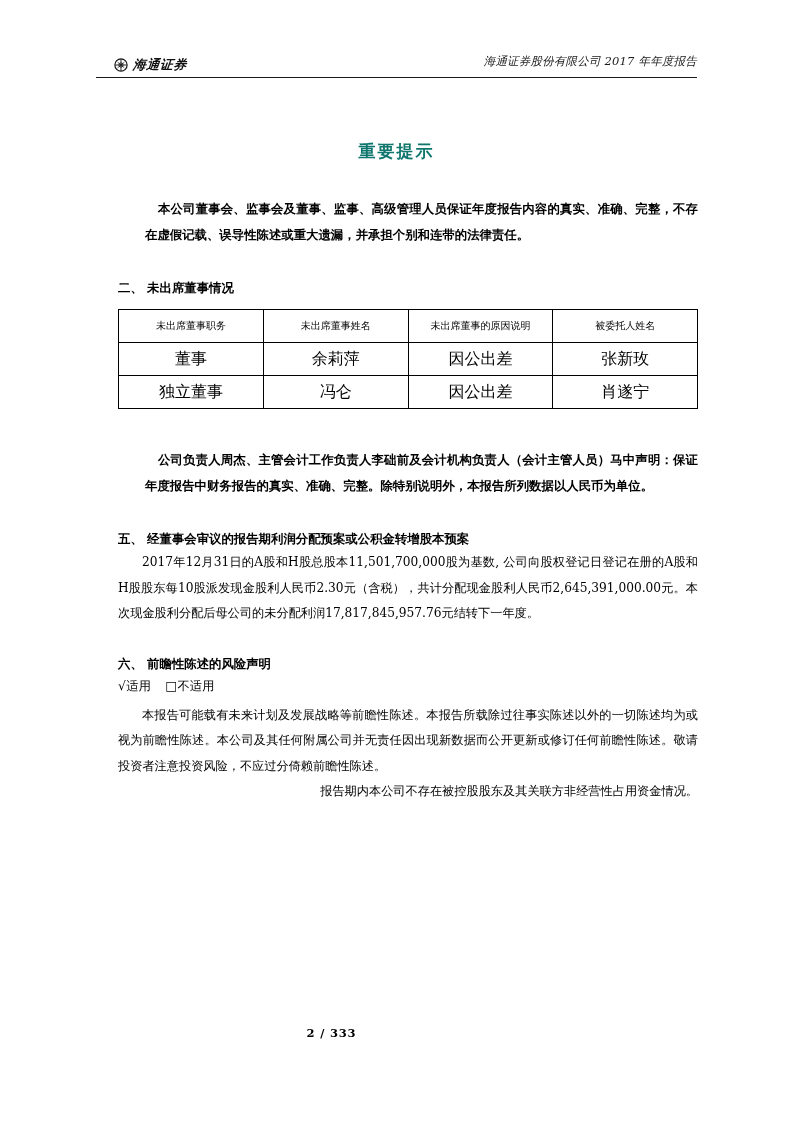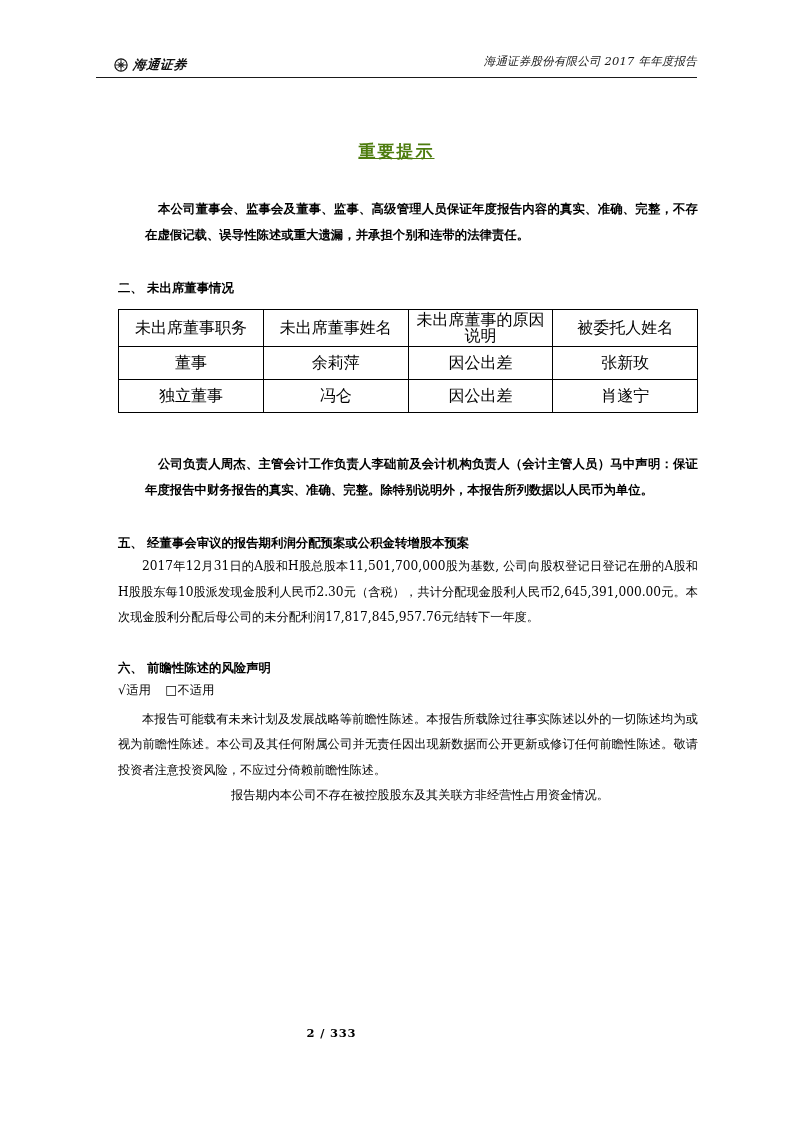--- a/index.html
+++ b/index.html
@@ -72,22 +72,21 @@
   
   .doc-title {
     position: absolute;
     left: 0;
     top: 140px;
     width: 793px;
     text-align: center;
     font-size: 17px;
     font-weight: 700;
     letter-spacing: 2px;
-    color: #4d7c0f;
-    text-decoration: underline;
+    color: #0f766e;
   }
 
   
   .content {
     position: absolute;
     left: 118px;
     top: 196px;
     width: 580px;
   }
 
@@ -111,21 +110,21 @@
   }
 
   .para {
     font-size: 12.2px;
     line-height: 25.5px;
     text-align: justify;
     text-justify: inter-ideograph;
     margin: 0;
     text-indent: 24px;
   }
-  .para.nojust { text-align: center; }
+  .para.nojust { text-align: right; }
   .gap-12 { height: 12px; }
   .gap-6  { height: 6px; }
   .gap-26 { height: 26px; }
   .gap-30 { height: 30px; }
 
   
   table.absent-table {
     border-collapse: collapse;
     width: 580px;
     table-layout: fixed;
@@ -134,21 +133,21 @@
   table.absent-table td {
     border: 1px solid #000;
     height: 28px;
     text-align: center;
     vertical-align: middle;
     font-size: 16px;
     line-height: 16px;
     padding: 2px 3px;
   }
   table.absent-table td.th {
-    font-size: 16px;
+    font-size: 10px;
   }
 
   
   .check-row {
     font-size: 12.2px;
     line-height: 22px;
     margin: 0;
     letter-spacing: 0.3px;
   }
   .check-row .box-item { margin-right: 14px; }

